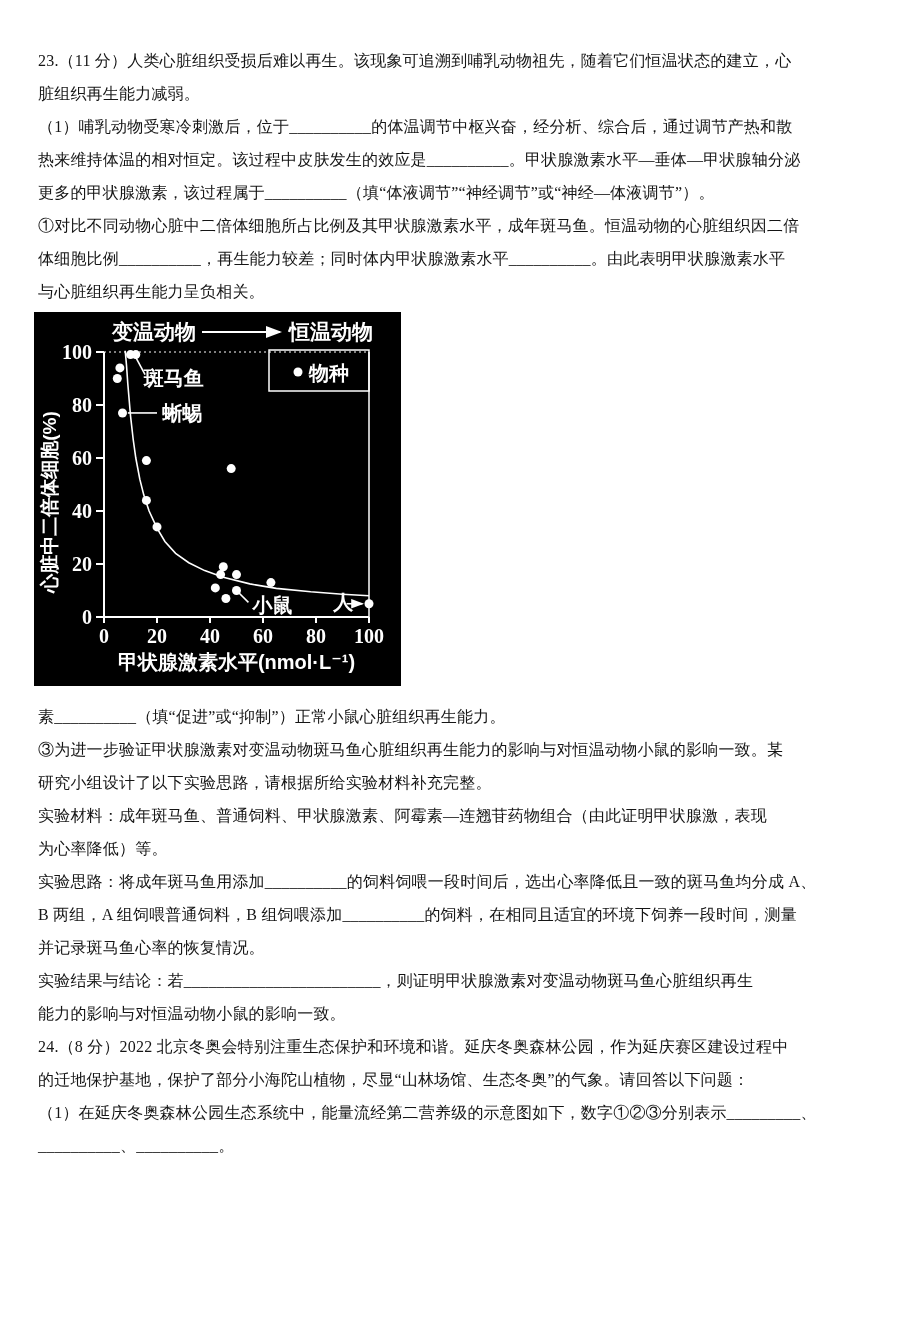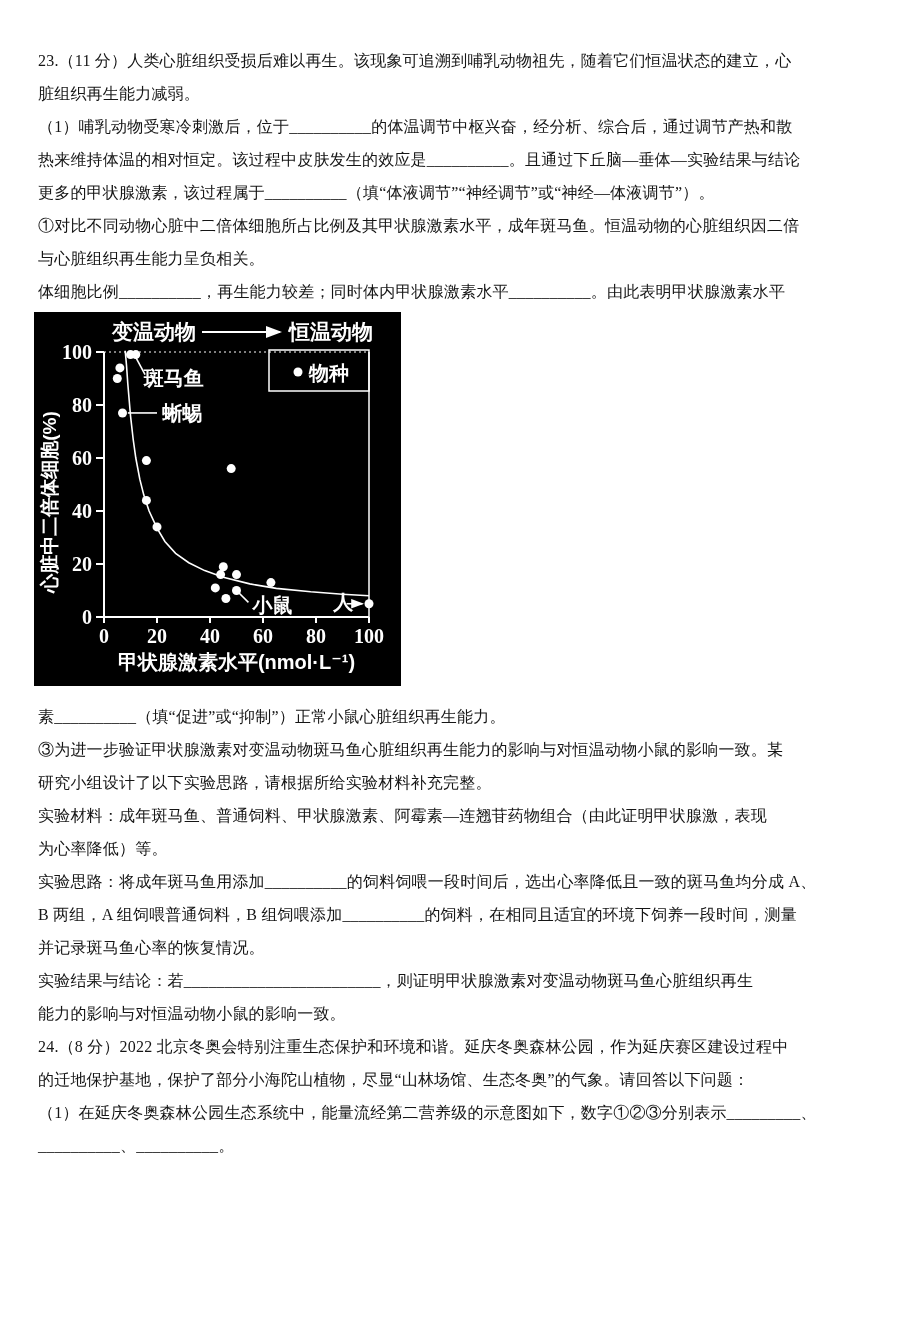--- a/index.html
+++ b/index.html
@@ -19,25 +19,25 @@
   }
   .chart-box svg{display:block;}
 </style>
 </head>
 <body>
 
 <div class="content">
   <div class="line">23.（11 分）人类心脏组织受损后难以再生。该现象可追溯到哺乳动物祖先，随着它们恒温状态的建立，心</div>
   <div class="line">脏组织再生能力减弱。</div>
   <div class="line">（1）哺乳动物受寒冷刺激后，位于__________的体温调节中枢兴奋，经分析、综合后，通过调节产热和散</div>
-  <div class="line">热来维持体温的相对恒定。该过程中皮肤发生的效应是__________。且通过下丘脑—垂体—实验结果与结论</div>
+  <div class="line">热来维持体温的相对恒定。该过程中皮肤发生的效应是__________。甲状腺激素水平—垂体—甲状腺轴分泌</div>
   <div class="line">更多的甲状腺激素，该过程属于__________（填“体液调节”“神经调节”或“神经—体液调节”）。</div>
   <div class="line">①对比不同动物心脏中二倍体细胞所占比例及其甲状腺激素水平，成年斑马鱼。恒温动物的心脏组织因二倍</div>
+  <div class="line">体细胞比例__________，再生能力较差；同时体内甲状腺激素水平__________。由此表明甲状腺激素水平</div>
   <div class="line">与心脏组织再生能力呈负相关。</div>
-  <div class="line">体细胞比例__________，再生能力较差；同时体内甲状腺激素水平__________。由此表明甲状腺激素水平</div>
 
   <div class="chart-box">
     <svg id="chart-svg" width="367" height="374">
         <defs>
           <marker id="arr" markerWidth="9" markerHeight="8" refX="7" refY="3" orient="auto">
             <path d="M0,0 L8,3 L0,6 z" fill="#ffffff"></path>
           </marker>
         </defs>
         <line x1="70" y1="40" x2="70" y2="305" stroke="#ffffff" stroke-width="2"></line>
         <line x1="70" y1="305" x2="335" y2="305" stroke="#ffffff" stroke-width="2"></line>

